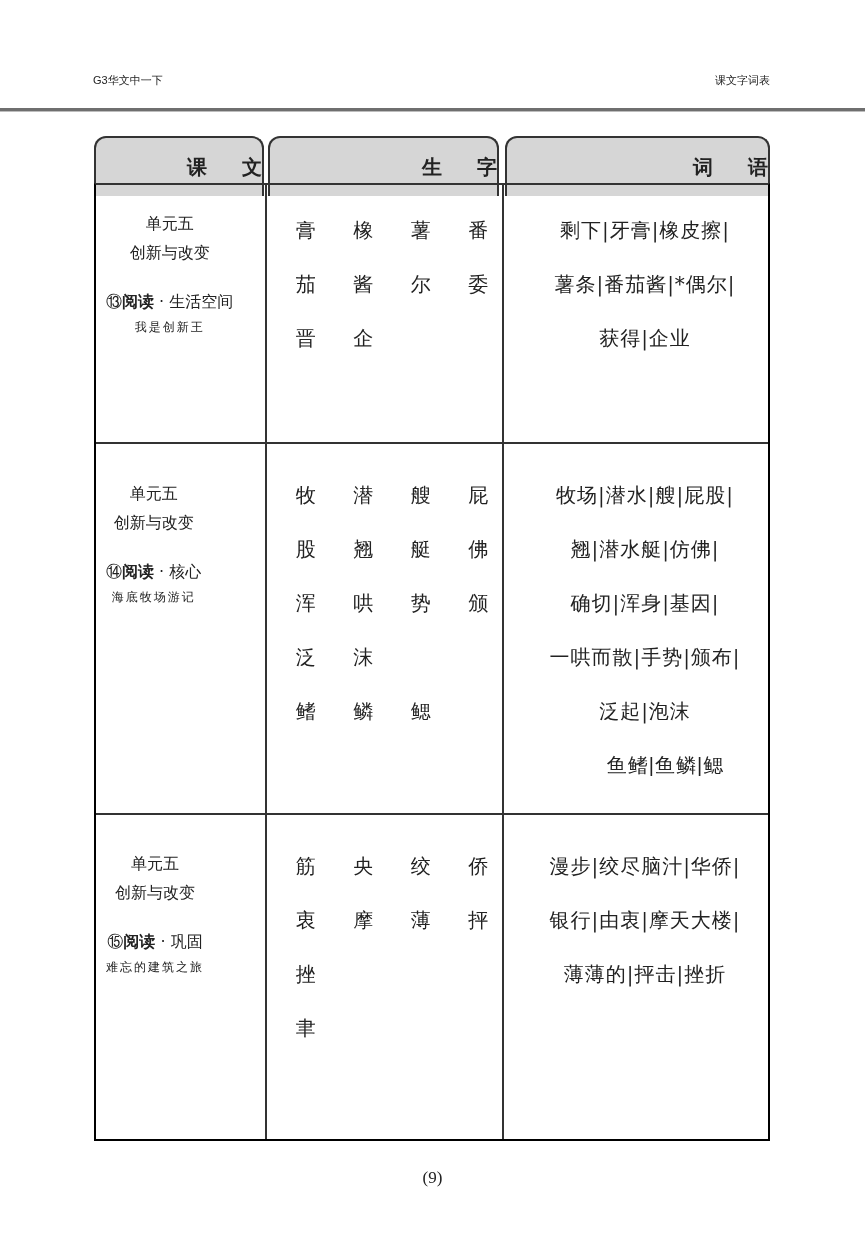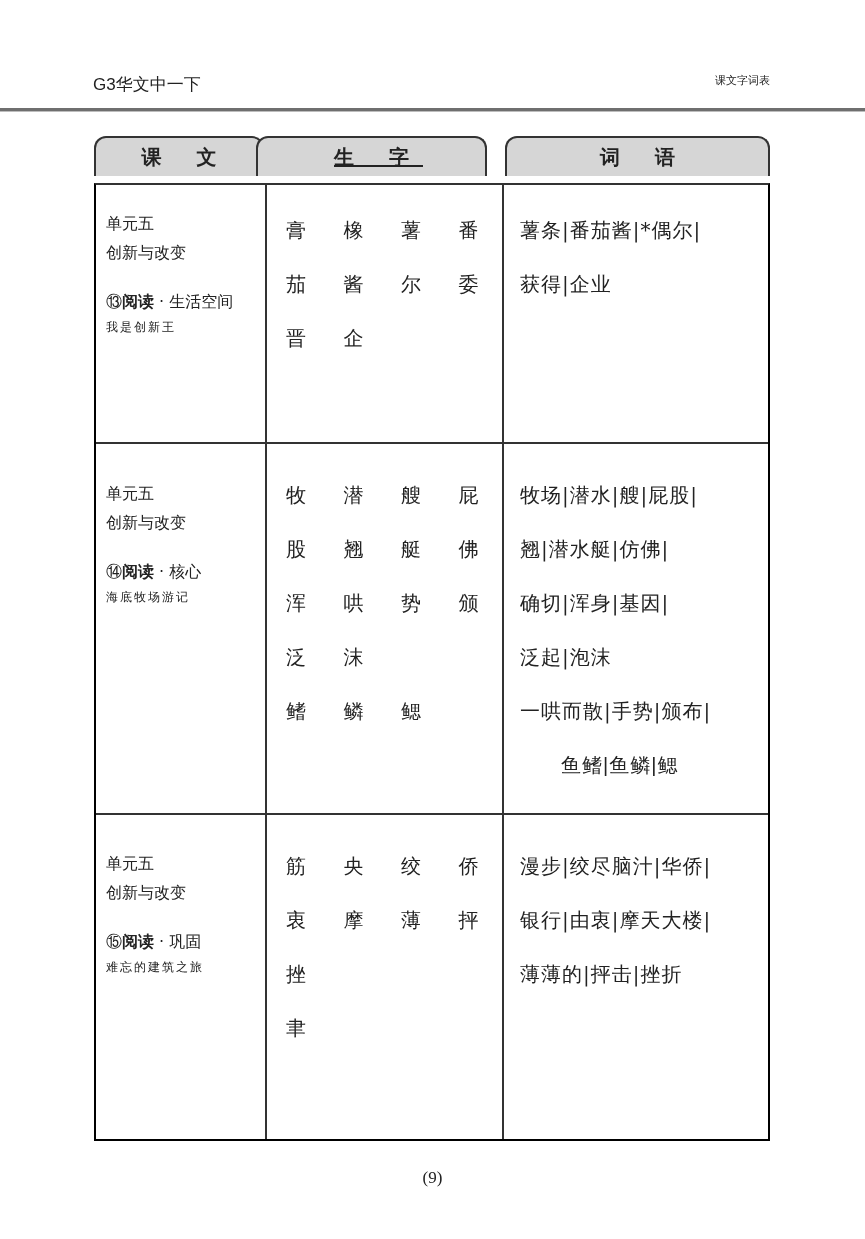--- a/index.html
+++ b/index.html
@@ -1,35 +1,35 @@
 <!DOCTYPE html>
 <html><head>
 <meta charset="utf-8">
 <style>
   html, body { margin: 0; padding: 0; background: #ffffff; }
   body { width: 865px; height: 1239px; position: relative; overflow: hidden;
          font-family: "DejaVu Sans", sans-serif; color: #222; }
-  .hdr-left { position: absolute; left: 93px; top: 73px; font-size: 17px;
+  .hdr-left { position: absolute; left: 93px; top: 73px; font-size: 11px;
               font-family: "Liberation Sans", "DejaVu Sans", sans-serif; color: #222; }
   .hdr-right { position: absolute; right: 95px; top: 73px; font-size: 11px;
                font-family: "Liberation Sans", "DejaVu Sans", sans-serif; color: #222; }
   .hdr-rule { position: absolute; left: 0; top: 108px; width: 865px; height: 3px;
               background: #6f6f6f; border-bottom: 1px solid #bdbdbd; }
 
-  .tab { position: absolute; top: 136px; height: 40px; background: #d6d6d6;
+  .tab { position: absolute; top: 136px; height: 60px; background: #d6d6d6;
          border: 2px solid #333; border-bottom: none; border-radius: 12px 12px 0 0;
-         box-sizing: border-box; display: flex; align-items: center; justify-content: center;
+         box-sizing: border-box; display: flex; align-items: center; justify-content: flex-end;
          font-weight: bold; font-size: 20px; letter-spacing: 14px; color: #222; }
   .tab span { margin-right: -14px; }
   .tab1 { left: 94px; width: 170px; }
-  .tab2 { left: 256px; width: 231px; text-decoration: underline; }
+  .tab2 { left: 268px; width: 231px; }
   .tab3 { left: 505px; width: 265px; }
 
   .table { position: absolute; left: 94px; top: 183px; width: 676px; height: 958px;
-           border: 2px solid #000000; border-top: 2px solid #333; box-sizing: border-box; }
+           border: 2px solid #000000; border-top: 2px solid #333; box-sizing: border-box; text-align: center; }
   .vline { position: absolute; top: 0; bottom: 0; width: 2px; background: #333; }
   .hline { position: absolute; left: 0; right: 0; height: 2px; background: #333; }
 
   .lesson { position: absolute; left: 10px; font-size: 16px; line-height: 29px; color: #222; }
   .lesson .unit, .lesson .theme { font-family: "Liberation Sans", "DejaVu Sans", sans-serif; }
   .lesson .num { font-size: 16px; }
   .lesson .bold { font-weight: bold; }
   .lesson .title { font-family: "DejaVu Serif", serif; font-size: 12px; letter-spacing: 2px; line-height: 24px; }
   .lesson .readline { margin-top: 22px; line-height: 26px; }
 
@@ -80,20 +80,21 @@
       <div class="ch">薯</div>
       <div class="ch">番</div>
       <div class="ch">茄</div>
       <div class="ch">酱</div>
       <div class="ch">尔</div>
       <div class="ch">委</div>
       <div class="ch">晋</div>
       <div class="ch">企</div>
     </div>
   <div class="words" style="top:30px" id="words0">
+      <div class="wl">剩下|牙膏|橡皮擦|</div>
       <div class="wl">薯条|番茄酱|*偶尔|</div>
       <div class="wl">获得|企业</div>
     </div>
 
   <div class="lesson" style="top:294px">
     <div class="unit">单元五</div>
     <div class="theme">创新与改变</div>
     <div class="readline"><span class="num">⑭</span><span class="bold">阅读</span><span> · </span><span class="theme">核心</span></div>
     <div class="title">海底牧场游记</div>
   </div>
@@ -116,22 +117,22 @@
       <div class="ch"></div>
       <div class="ch">鳍</div>
       <div class="ch">鳞</div>
       <div class="ch">鳃</div>
       <div class="ch"></div>
     </div>
   <div class="words" style="top:295px" id="words1">
       <div class="wl">牧场|潜水|艘|屁股|</div>
       <div class="wl">翘|潜水艇|仿佛|</div>
       <div class="wl">确切|浑身|基因|</div>
+      <div class="wl">一哄而散|手势|颁布|</div>
       <div class="wl">泛起|泡沫</div>
-      <div class="wl">一哄而散|手势|颁布|</div>
       <div class="wl plain">鱼鳍|鱼鳞|鳃</div>
     </div>
 
   <div class="lesson" style="top:664px">
     <div class="unit">单元五</div>
     <div class="theme">创新与改变</div>
     <div class="readline"><span class="num">⑮</span><span class="bold">阅读</span><span> · </span><span class="theme">巩固</span></div>
     <div class="title">难忘的建筑之旅</div>
   </div>
   <div class="chars" style="top:666px" id="chars2">

